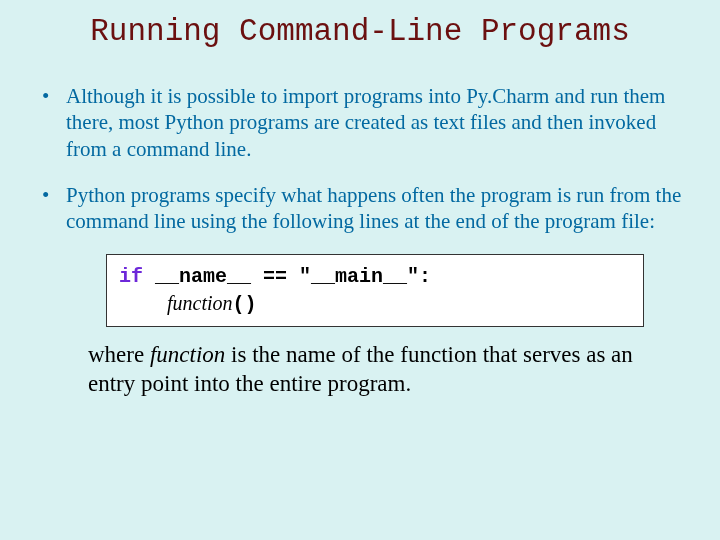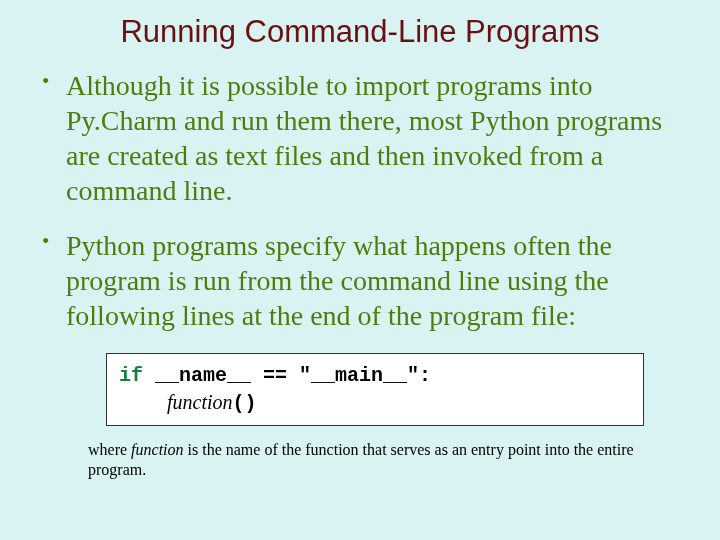--- a/index.html
+++ b/index.html
@@ -13,59 +13,59 @@
       overflow: hidden;
     }
     .slide {
       padding: 14px 36px 20px 36px;
     }
     h1 {
       text-align: center;
       font-size: 31px;
       color: #6b1010;
       font-weight: normal;
-      margin: 0 0 18px 0;
-      font-family: Liberation Sans, sans-serif;
+      margin: 0 0 34px 0;
+      font-family: Liberation Mono, monospace;
     }
     ul {
       list-style: none;
       padding: 0;
       margin: 0;
     }
     li.bullet {
       position: relative;
       padding-left: 30px;
       margin-bottom: 20px;
-      font-size: 28px;
+      font-size: 21px;
       line-height: 1.25;
-      color: #4d7c0f;
+      color: #0369a1;
     }
     li.bullet::before {
       content: "•";
       position: absolute;
       left: 6px;
       top: 0;
       font-size: 21px;
     }
     .code-block {
       border: 1px solid #333;
       background: #fff;
       margin: 10px 40px 14px 70px;
       padding: 8px 12px;
       font-family: 'Courier New', Courier, monospace;
       font-size: 20px;
       font-weight: bold;
       line-height: 1.35;
       white-space: pre;
     }
-    .kw { color: #15803d; }
+    .kw { color: #6d28d9; }
     .code-fn { font-style: italic; font-family: Georgia, 'Times New Roman', serif; font-weight: normal; }
     .expl {
       margin: 0 36px 20px 52px;
-      font-size: 16px;
+      font-size: 23px;
       line-height: 1.25;
     }
     .ital { font-style: italic; }
     .boldital { font-style: italic; font-weight: bold; }
   </style>
 </head>
 <body>
 
 <div class="slide">
   <h1>Running Command-Line Programs</h1>

